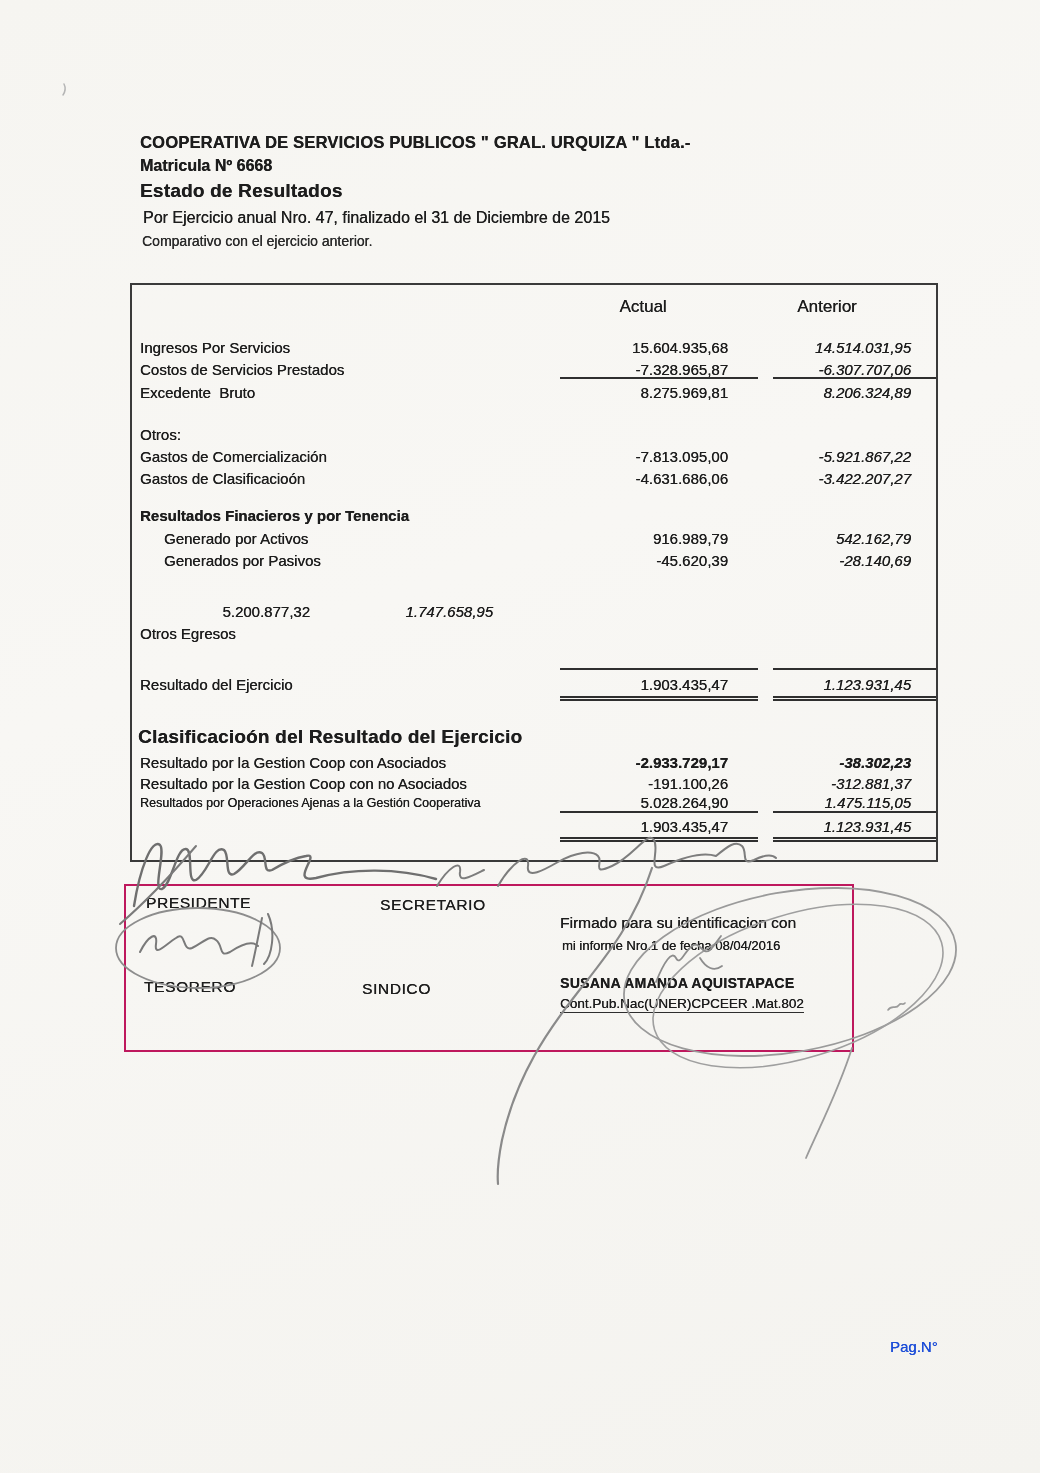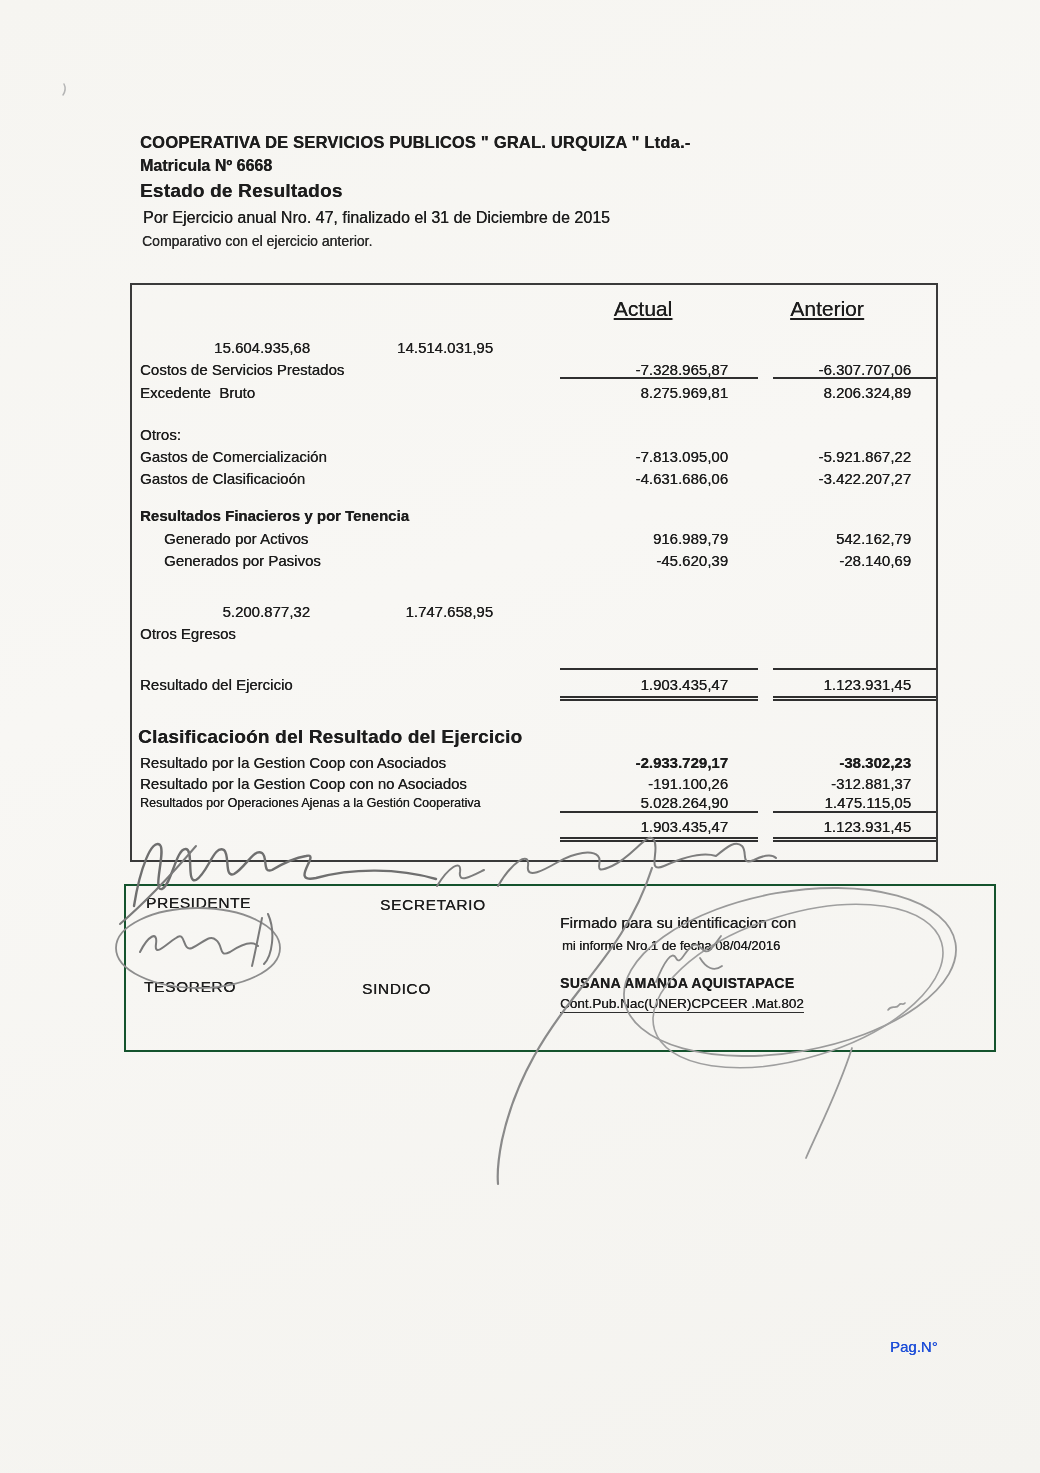--- a/index.html
+++ b/index.html
@@ -16,45 +16,45 @@
   .h-company{font-size:16.5px;font-weight:bold;letter-spacing:.2px;}
   .h-matricula{font-size:16px;font-weight:bold;margin-top:5px;}
   .h-title{font-size:19px;font-weight:bold;margin-top:5px;letter-spacing:.2px;}
   .h-period{font-size:16px;margin-top:7px;margin-left:3px;}
   .h-comparative{font-size:14px;margin-top:6px;margin-left:2px;color:#2b2b2b;}
   
   .main-box{
     position:absolute;left:130px;top:283px;width:808px;height:579px;
     border:2px solid #3a3a3a;box-sizing:border-box;background:transparent;
   }
-  .col-headers{position:absolute;top:12px;left:8px;right:0;display:flex;font-size:21px;text-decoration:underline;}
+  .col-headers{position:absolute;top:12px;left:8px;right:0;display:flex;font-size:17px;}
   .ch-spacer{flex:1;}
   .ch{width:170px;text-align:center;}
   .ch.bcol{width:168px;margin-left:15px;margin-right:25px;}
   .row{position:absolute;left:8px;right:0;display:flex;height:20px;font-size:15px;line-height:19px;}
   .row .lbl{flex:1;white-space:pre;}
   .row .lbl.indent{padding-left:24px;}
   .row .lbl.small{font-size:12.5px;line-height:21px;}
   .row .val{width:170px;text-align:right;}
-  .row .val.bcol{width:168px;margin-left:15px;margin-right:25px;}
+  .row .val.bcol{width:168px;margin-left:15px;margin-right:25px;font-style:italic;}
   .row.bold{font-weight:bold;justify-content:center;}
   .row .val.b700{font-weight:bold;}
   .rule{position:absolute;height:0;left:0;right:0;}
   .rule i{position:absolute;border-top:2px solid #2f2f2f;height:0;}
   .rule .ra{left:428px;width:198px;}
   .rule .rb{left:641px;width:163px;}
   .drule{position:absolute;left:0;right:0;height:5px;}
   .drule i{position:absolute;height:5px;border-top:2px solid #2f2f2f;border-bottom:2px solid #2f2f2f;box-sizing:border-box;}
   .drule .ra{left:428px;width:198px;}
   .drule .rb{left:641px;width:163px;}
   .clasif-heading{position:absolute;left:6px;top:441px;font-size:19px;font-weight:bold;letter-spacing:.2px;}
   
   .sig-box{
-    position:absolute;left:124px;top:884px;width:872px;height:168px;
-    border:2px solid #14532d;box-sizing:border-box;
+    position:absolute;left:124px;top:884px;width:730px;height:168px;
+    border:2px solid #be185d;box-sizing:border-box;
   }
   .sig-role{position:absolute;font-size:15.5px;letter-spacing:.6px;}
   .cert{position:absolute;left:434px;top:28px;width:360px;}
   .cert-l1{font-size:15.5px;}
   .cert-l2{font-size:13px;margin-top:6px;margin-left:2px;}
   .cert-name{font-size:14px;font-weight:bold;margin-top:22px;letter-spacing:.3px;}
   .cert-cred{font-size:13.5px;margin-top:5px;display:inline-block;border-bottom:1.5px solid #2e2e2e;padding-bottom:1px;}
   
   .page-num{position:absolute;left:890px;top:1338px;font-size:15px;color:#1d4ed8;}
   
@@ -72,20 +72,21 @@
 </header>
 
 <section class="main-box">
   <div class="col-headers">
     <span class="ch-spacer"></span>
     <span class="ch ink">Actual</span>
     <span class="ch bcol ink">Anterior</span>
   </div>
 
   <div class="row" style="top:53px">
+    <span class="lbl ink">Ingresos Por Servicios</span>
     <span class="val ink">15.604.935,68</span>
     <span class="val bcol ink">14.514.031,95</span>
   </div>
   <div class="row" style="top:75px">
     <span class="lbl ink">Costos de Servicios Prestados</span>
     <span class="val ink">-7.328.965,87</span>
     <span class="val bcol ink">-6.307.707,06</span>
   </div>
   <div class="rule" style="top:92px">
       <i class="ra"></i>

